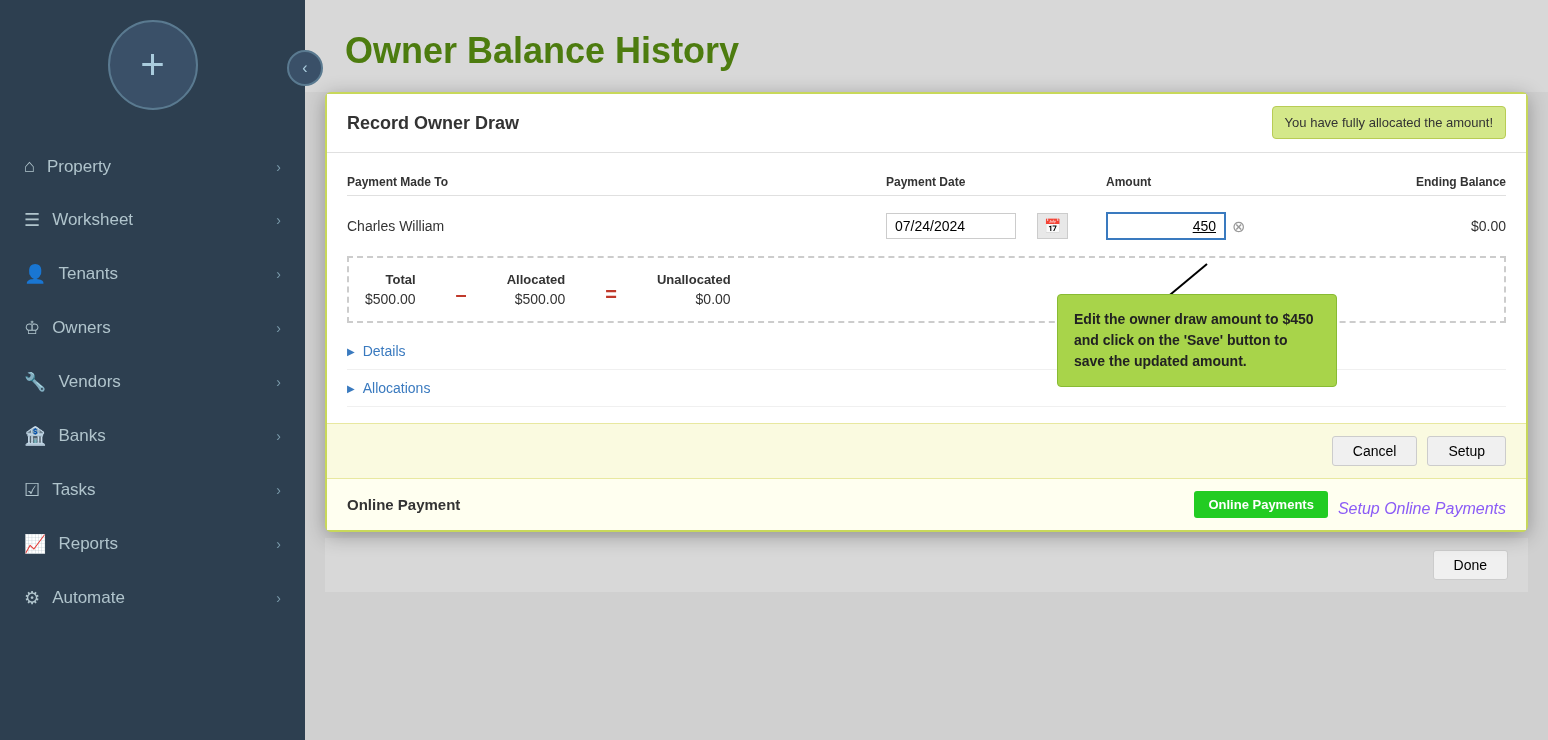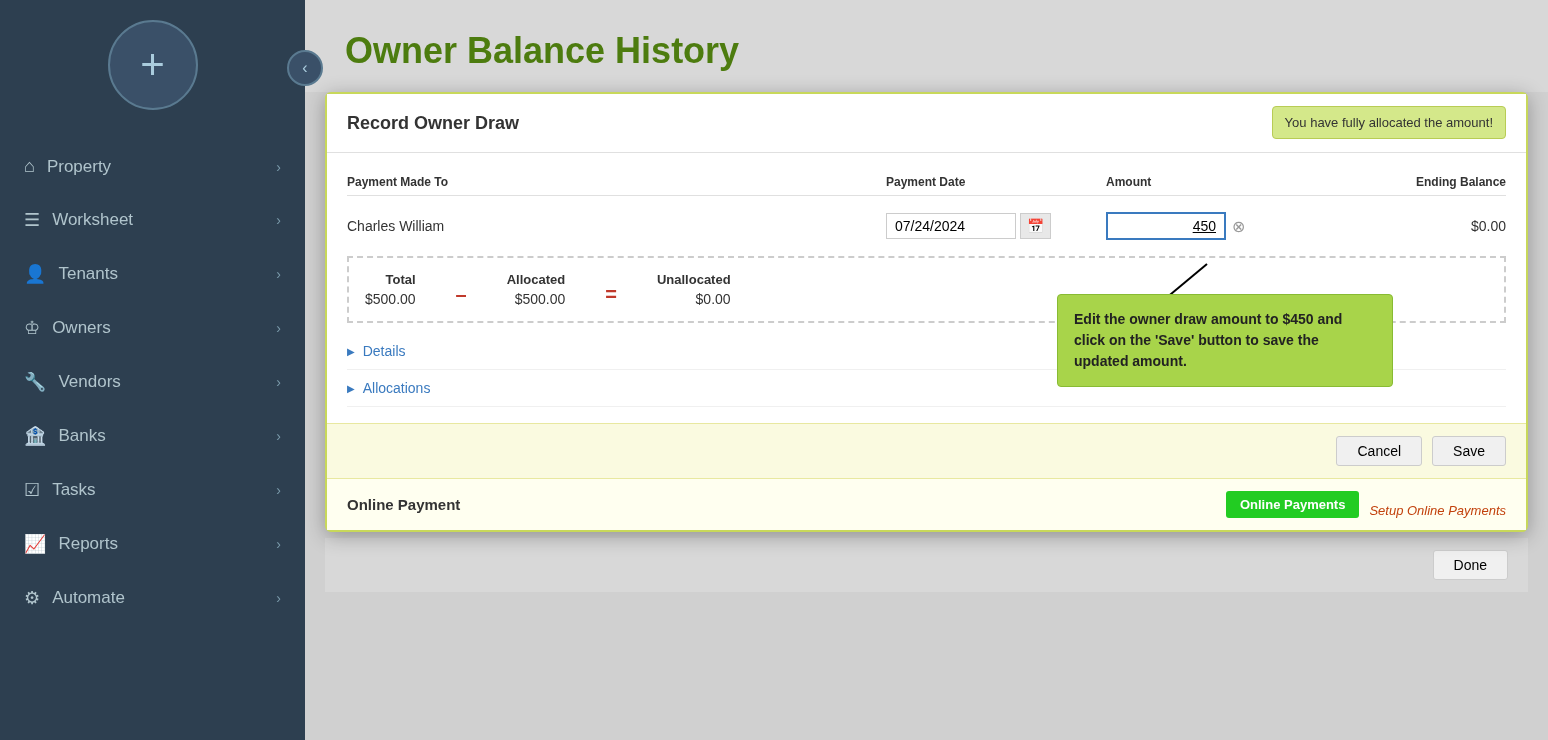--- a/index.html
+++ b/index.html
@@ -179,21 +179,21 @@
       border: none;
       color: #999;
       cursor: pointer;
       font-size: 16px;
       padding: 0 2px;
     }
 
     .payment-date-wrap {
       display: flex;
       align-items: center;
-      gap: 4px;
+      gap: 21px;
     }
     .date-input {
       border: 1px solid #ccc;
       padding: 4px 8px;
       font-size: 14px;
       width: 130px;
     }
     .calendar-btn {
       background: #e8e8e8;
       border: 1px solid #ccc;
@@ -239,21 +239,21 @@
     
     .instruction-box {
       background: #a8d44a;
       border: 1px solid #88bb33;
       border-radius: 4px;
       padding: 14px 16px;
       font-size: 14px;
       color: #222;
       font-weight: bold;
       line-height: 1.5;
-      width: 336px;
+      width: 280px;
       position: absolute;
       left: 730px;
       top: 200px;
       z-index: 20;
     }
 
     
     .arrow-svg {
       position: absolute;
       left: 700px;
@@ -326,22 +326,22 @@
       background: #22cc22;
       color: white;
       border: none;
       padding: 6px 14px;
       font-size: 13px;
       font-weight: bold;
       cursor: pointer;
       border-radius: 3px;
     }
     .setup-link {
-      font-size: 13px;
-      color: #c2410c;
+      font-size: 16px;
+      color: #8b5cf6;
       font-style: italic;
     }
 
     
     .done-area {
       background: #d8d8d8;
       padding: 12px 20px;
       display: flex;
       justify-content: flex-end;
     }
@@ -514,21 +514,21 @@
         <div class="expand-section">
           <div class="expand-trigger">
             <span class="expand-triangle">▶</span>
             <span>Allocations</span>
           </div>
         </div>
       </div>
 
       <div class="modal-footer">
         <button class="btn-cancel">Cancel</button>
-        <button class="btn-save">Save</button>
+        <button class="btn-save">Setup</button>
       </div>
 
       <div class="online-payment-bar">
         <span class="online-payment-label">Online Payment</span>
         <div class="online-payment-right">
           <button class="btn-online-payments">Online Payments</button>
           <span class="setup-link">Setup Online Payments</span>
         </div>
       </div>
     </div>

